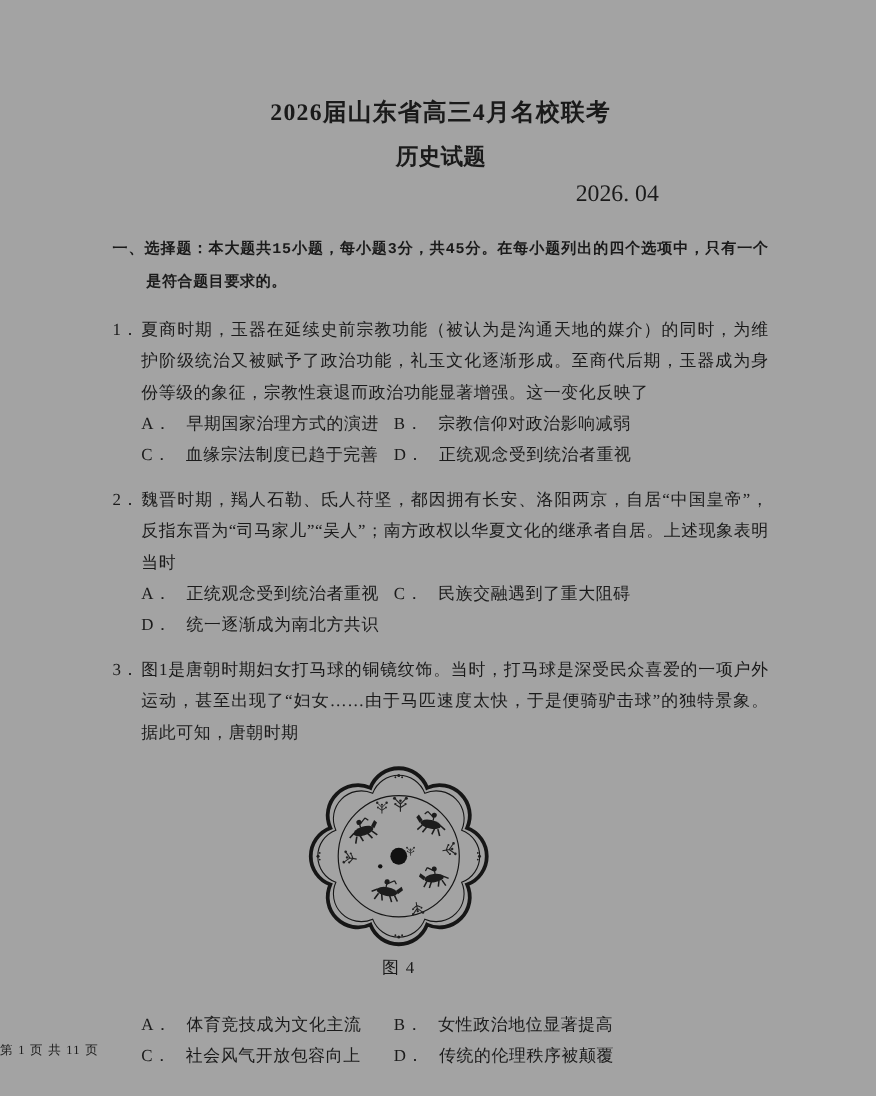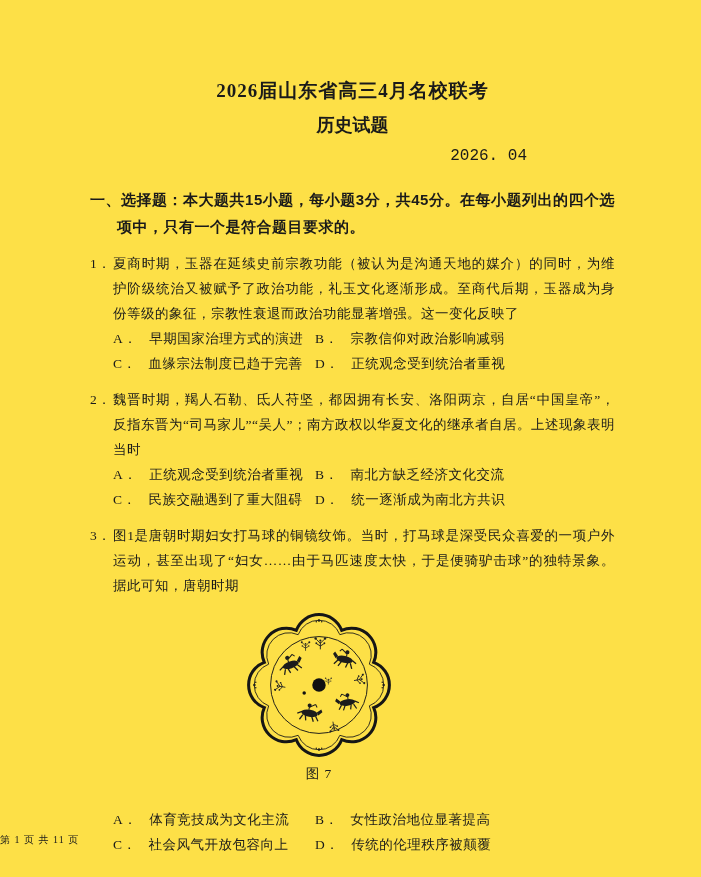--- a/index.html
+++ b/index.html
@@ -1,20 +1,20 @@
 <!DOCTYPE html>
 <html lang="zh"><head>
 <meta charset="utf-8">
 <style>
   html,body{margin:0;padding:0;background:#ffffff;}
   .page{
     position:relative;
     width:701px;height:877px;
     margin:0 auto;
-    background:#fde047;
+    background:#a3a3a3;
     color:#1a1a1a;
     font-family:"Liberation Serif","DejaVu Serif",serif;
     overflow:hidden;
     box-sizing:border-box;
     padding:78px 86px 0 90px;
   }
   .exam-title{
     text-align:center;
     font-size:19px;
     font-weight:bold;
@@ -26,30 +26,29 @@
     text-align:center;
     font-size:18px;
     font-weight:bold;
     line-height:36px;
     margin-top:3px;
     font-family:"Liberation Sans","DejaVu Sans",sans-serif;
   }
   .exam-date{
     text-align:right;
     padding-right:88px;
-    font-size:16px;
+    font-size:19px;
     line-height:18px;
     margin-top:4px;
-    font-family:Liberation Mono, monospace;
   }
   .section-heading{
     margin-top:21px;
-    font-family:Liberation Sans, sans-serif;
+    font-family:Liberation Mono, monospace;
     font-weight:bold;
-    font-size:15px;
+    font-size:12px;
     line-height:27px;
     letter-spacing:0.5px;
     text-align:justify;
     padding-left:27px;
     text-indent:-27px;
   }
   .question{margin-top:11px;}
   .stem{
     position:relative;
     padding-left:23px;
@@ -128,23 +127,20 @@
   </div>
 
   <div class="question">
     <p class="stem">
       <span class="qnum">2．</span>
       <span>魏晋时期，羯人石勒、氐人苻坚，都因拥有长安、洛阳两京，自居“中国皇帝”，反指东晋为“司马家儿”“吴人”；南方政权以华夏文化的继承者自居。上述现象表明当时</span>
     </p>
     <div class="options">
       <div class="option">
         <span class="olabel">A．</span><span>正统观念受到统治者重视</span>
-      </div>
-      <div class="option">
-        <span class="olabel">B．</span><span>南北方缺乏经济文化交流</span>
       </div>
       <div class="option">
         <span class="olabel">C．</span><span>民族交融遇到了重大阻碍</span>
       </div>
       <div class="option">
         <span class="olabel">D．</span><span>统一逐渐成为南北方共识</span>
       </div>
     </div>
   </div>
 
@@ -199,21 +195,21 @@
         <use href="#rider" transform="translate(96,152) rotate(10) scale(0.95)"></use>
         <use href="#rider" transform="translate(152,136) rotate(-8) scale(0.9) scale(-1,1)"></use>
 
         <use href="#sprig" transform="translate(112,48)"></use>
         <use href="#sprig" transform="translate(90,52) scale(0.8)"></use>
         <use href="#sprig" transform="translate(170,102) rotate(80) scale(0.9)"></use>
         <use href="#sprig" transform="translate(52,112) rotate(-80) scale(0.9)"></use>
         <use href="#sprig" transform="translate(132,172) rotate(170) scale(0.85)"></use>
         <use href="#sprig" transform="translate(124,104) scale(0.6)"></use>
       </svg>
-      <div class="figure-caption">图 7</div>
+      <div class="figure-caption">图 4</div>
     </div>
 
     <div class="options" style="margin-top:23px;">
       <div class="option">
         <span class="olabel">A．</span><span>体育竞技成为文化主流</span>
       </div>
       <div class="option">
         <span class="olabel">B．</span><span>女性政治地位显著提高</span>
       </div>
       <div class="option">

